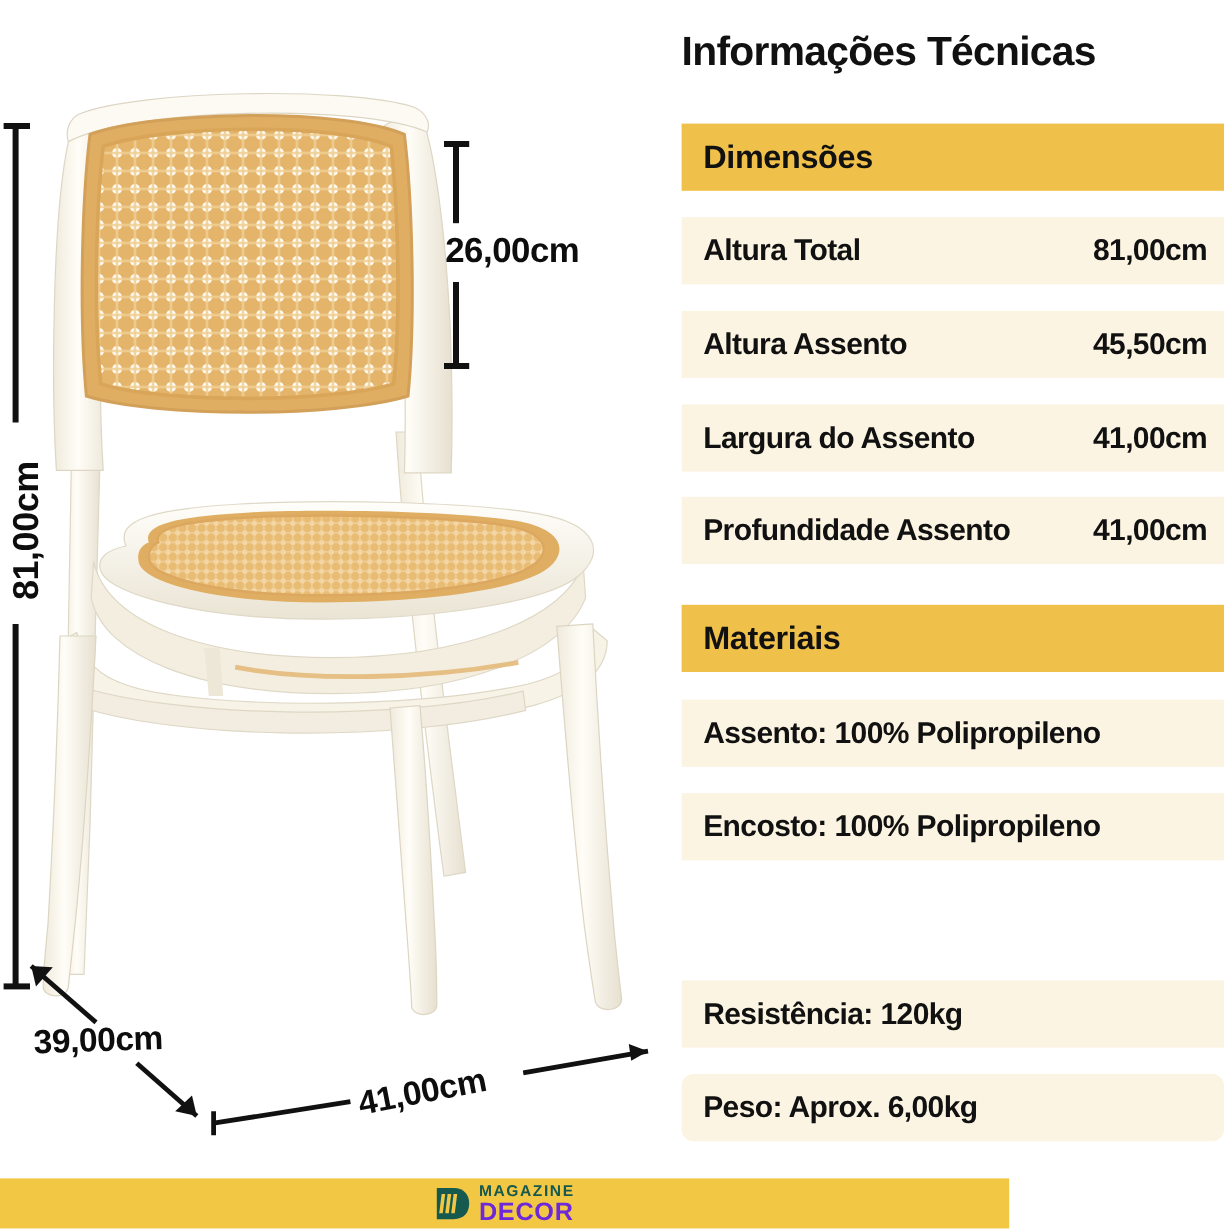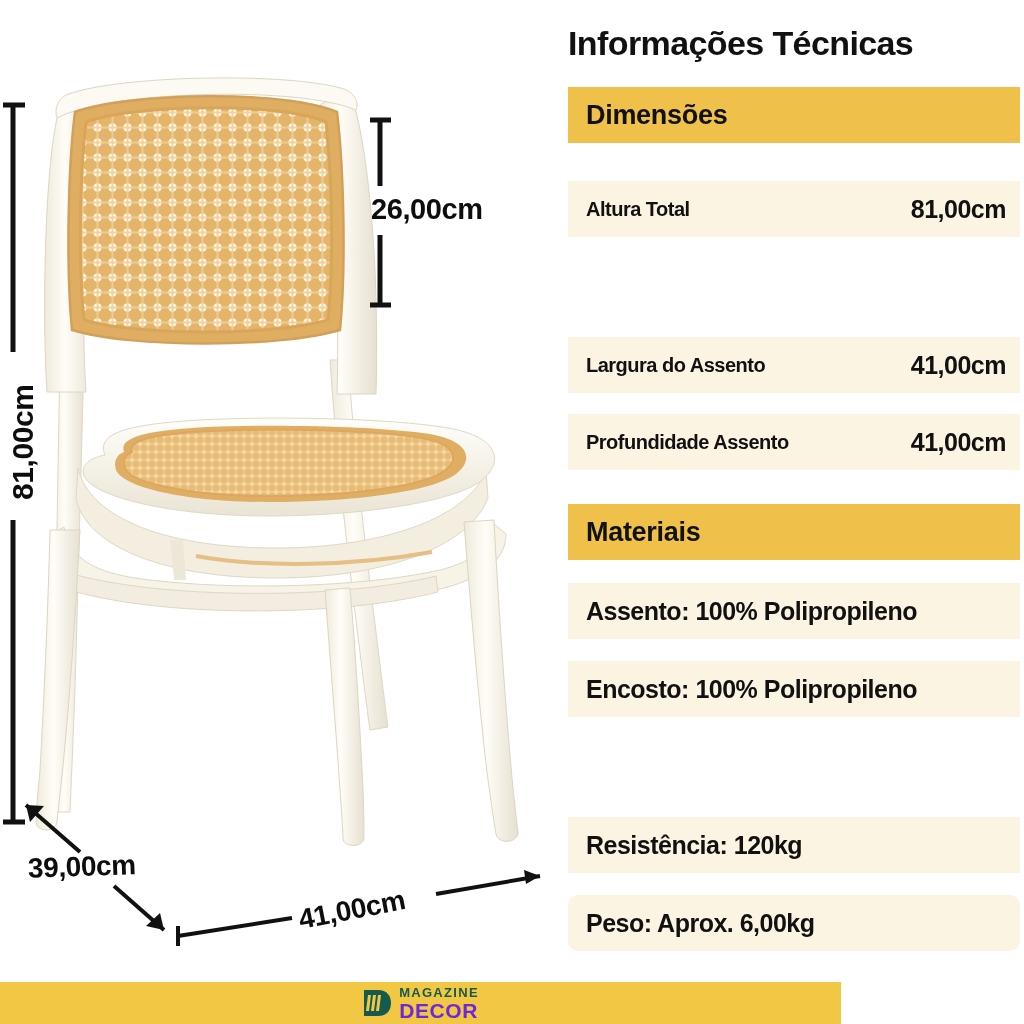--- a/index.html
+++ b/index.html
@@ -52,21 +52,21 @@
     padding-left:18px;letter-spacing:-0.3px;
   }
   .row{
     position:absolute;left:12px;width:452px;height:56px;
     background:#fcf4e2;
     display:flex;align-items:center;
     box-sizing:border-box;
     padding:0 14px 0 18px;
   }
   .row .k{
-    font-size:20px;font-weight:bold;color:#111;
+    font-size:25px;font-weight:bold;color:#111;
     letter-spacing:-0.5px;white-space:nowrap;
   }
   .row .v{
     font-size:25px;font-weight:bold;color:#111;
     letter-spacing:-0.5px;white-space:nowrap;
     margin-left:auto;
   }
   .row.single .k{font-size:25px;}
 
   
@@ -234,29 +234,33 @@
     <div class="dim-label" id="dim-h">81,00cm</div>
     <div class="dim-label" id="dim-back">26,00cm</div>
     <div class="dim-label" id="dim-depth">39,00cm</div>
     <div class="dim-label" id="dim-width">41,00cm</div>
   </div>
 
   <div class="spec-pane">
 
     <div class="spec-title">Informações Técnicas</div>
 
-    <div class="section-head" style="top:87px;">
+    <div class="section-head" style="top:103px;">
       <span>Dimensões</span>
     </div>
 
     <div class="row" style="top:181px;">
       <span class="k">Altura Total</span>
       <span class="v">81,00cm</span>
     </div>
 
+    <div class="row" style="top:259px;">
+      <span class="k">Altura Assento</span>
+      <span class="v">45,50cm</span>
+    </div>
 
     <div class="row" style="top:337px;">
       <span class="k">Largura do Assento</span>
       <span class="v">41,00cm</span>
     </div>
 
     <div class="row" style="top:414px;justify-content:space-between;">
       <span class="k">Profundidade Assento</span>
       <span class="v">41,00cm</span>
     </div>

